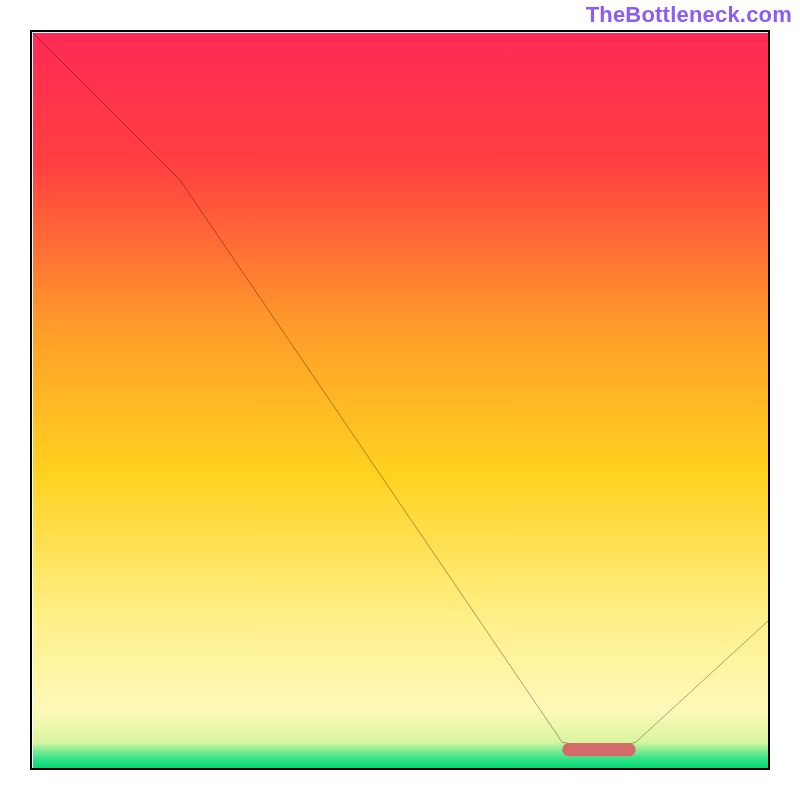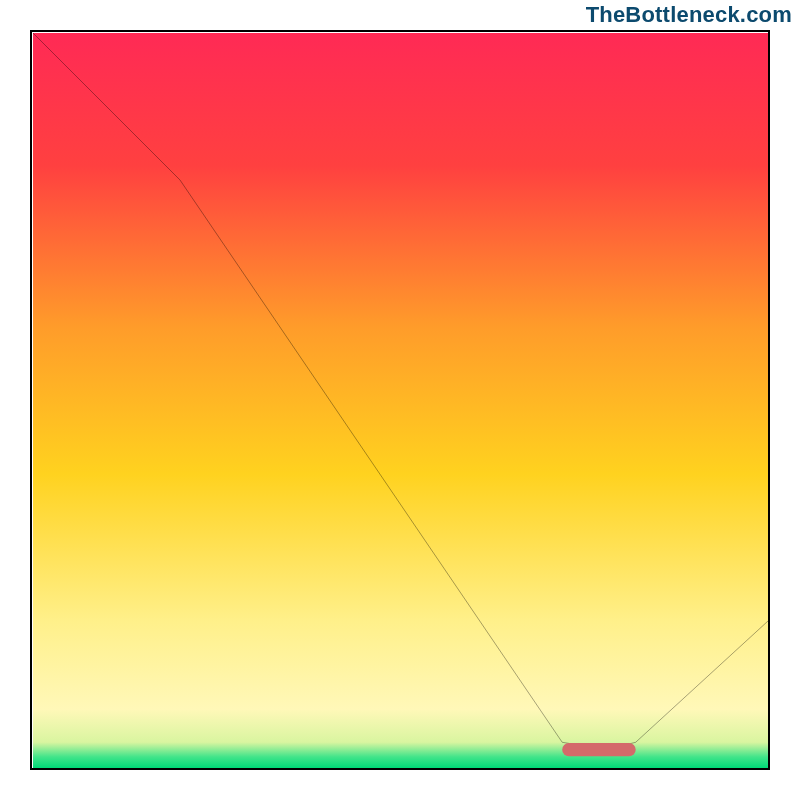--- a/index.html
+++ b/index.html
@@ -15,21 +15,21 @@
     position: relative;
     width: 800px;
     height: 800px;
   }
   .watermark {
     position: absolute;
     top: 2px;
     right: 8px;
     font-size: 22px;
     font-weight: 600;
-    color: #0c4a6e;
+    color: #8b5cf6;
     letter-spacing: 0.2px;
     user-select: none;
   }
   .plot-border {
     position: absolute;
     left: 30px;
     top: 30px;
     width: 740px;
     height: 740px;
     border: 2.5px solid #000;

